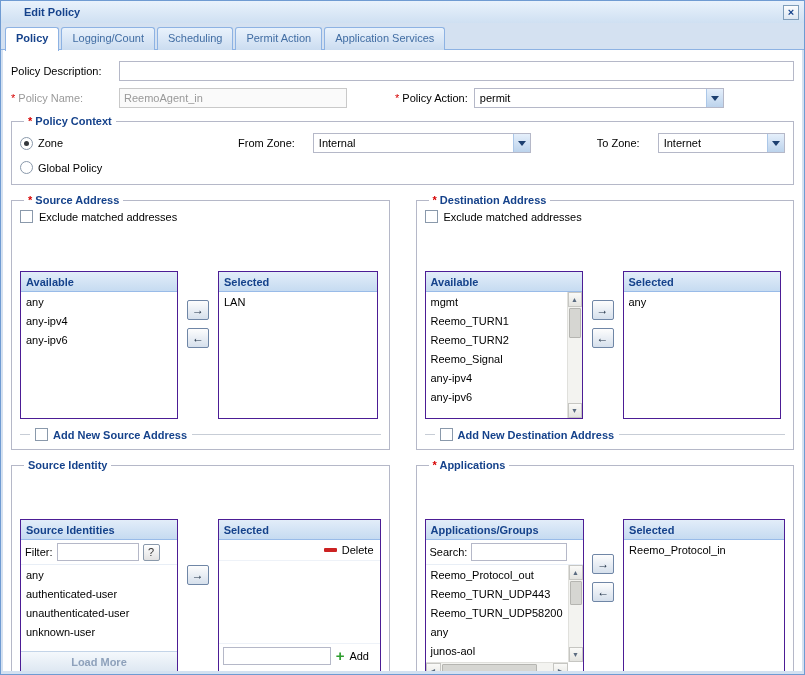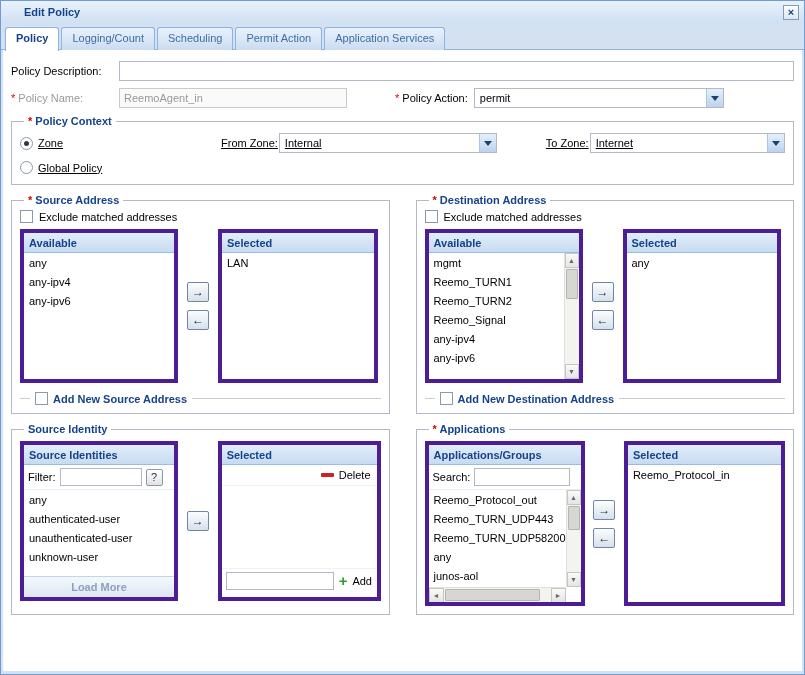--- a/index.html
+++ b/index.html
@@ -36,27 +36,27 @@
                    display:flex; align-items:center; justify-content:center; }
   .caret { width:0; height:0; border-left:4px solid transparent; border-right:4px solid transparent; border-top:5px solid #1c3f70; }
 
   fieldset { border:1px solid #b5b8c8; padding:2px 8px 8px; margin-bottom:9px; }
   legend { color:#15428b; font-weight:bold; padding:0 4px; margin-left:4px; font-size:11px; }
 
   .cb { width:13px; height:13px; border:1px solid #8a99ab; background:#fff; flex:0 0 auto; cursor:pointer; }
   .radio { width:13px; height:13px; border:1px solid #8a99ab; border-radius:50%; background:#fff; position:relative; flex:0 0 auto; cursor:pointer; }
   .radio.sel::after { content:""; position:absolute; left:3px; top:3px; width:5px; height:5px; border-radius:50%; background:#34383c; }
 
-  .ctx-row { display:flex; align-items:center; gap:1px; margin:4px 0 8px;text-decoration:underline; }
+  .ctx-row { display:flex; align-items:center; gap:18px; margin:4px 0 8px; }
 
   .cols2 { display:flex; gap:26px; }
   .cols2 > fieldset { flex:1; min-width:0; }
 
   .addr-body { display:flex; gap:8px; margin-top:4px; }
-  .listpanel { border:4px solid #4c1d95; background:#fff; }
+  .listpanel { border:1px solid #4c1d95; background:#fff;margin-top:42px; }
   .listhead { height:20px; background:linear-gradient(#e2edf9,#c6dbf1); border-bottom:1px solid #99bbe8;
               color:#15428b; font-weight:bold; padding:4px 5px 0; }
   .listbody { position:relative; overflow:hidden; background:#fff; }
   .item { padding:4px 5px 3px; white-space:nowrap; overflow:hidden; cursor:default; }
 
   .xfercol { display:flex; flex-direction:column; justify-content:center; gap:8px; width:24px; align-items:center; }
   .xbtn { width:22px; height:20px; border:1px solid #6f86a6; border-radius:2px; background:linear-gradient(#fdfdfd,#d6e0ec);
           color:#17293f; font-weight:bold; text-align:center; line-height:18px; cursor:pointer; font-size:12px; }
 
   .addfoot { display:flex; align-items:center; margin-top:9px; gap:5px; }

